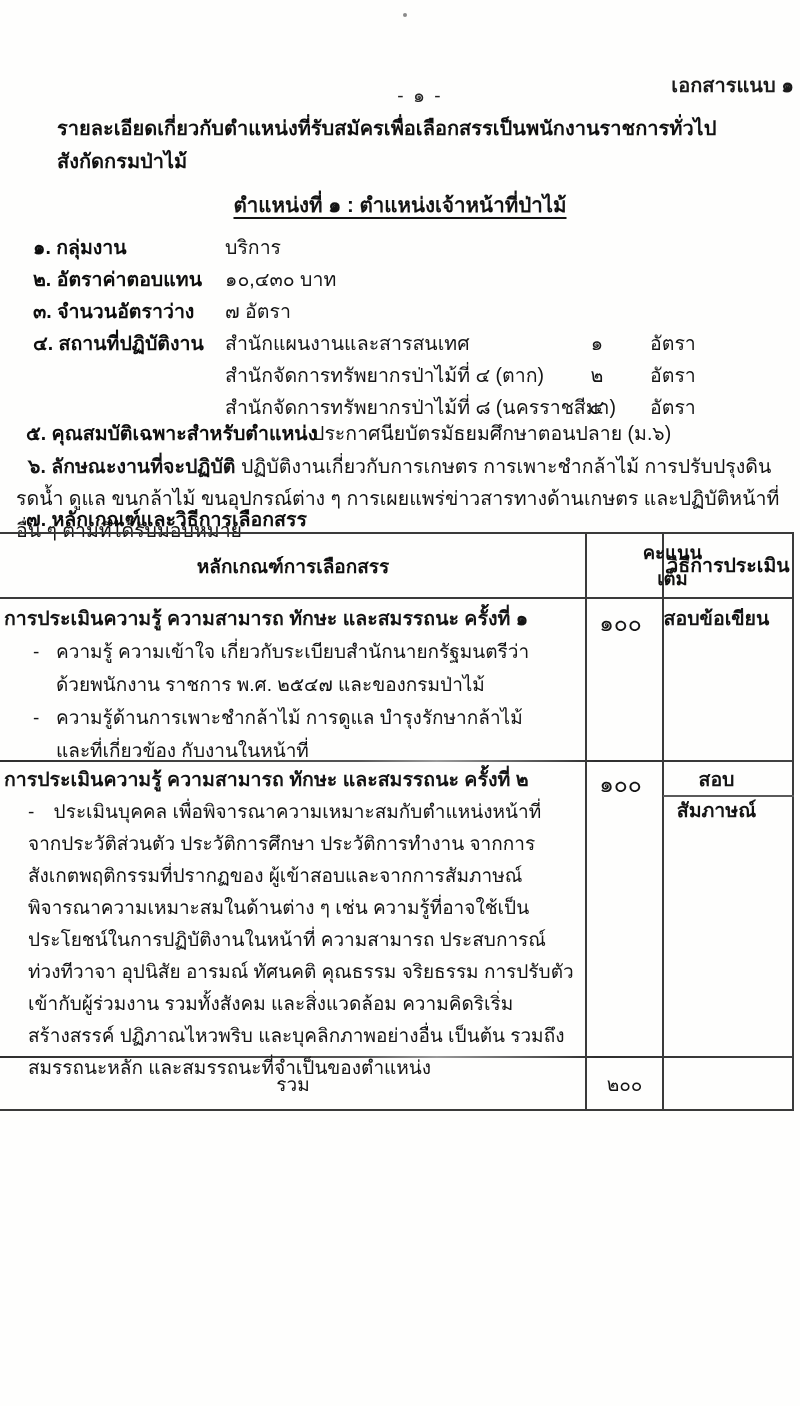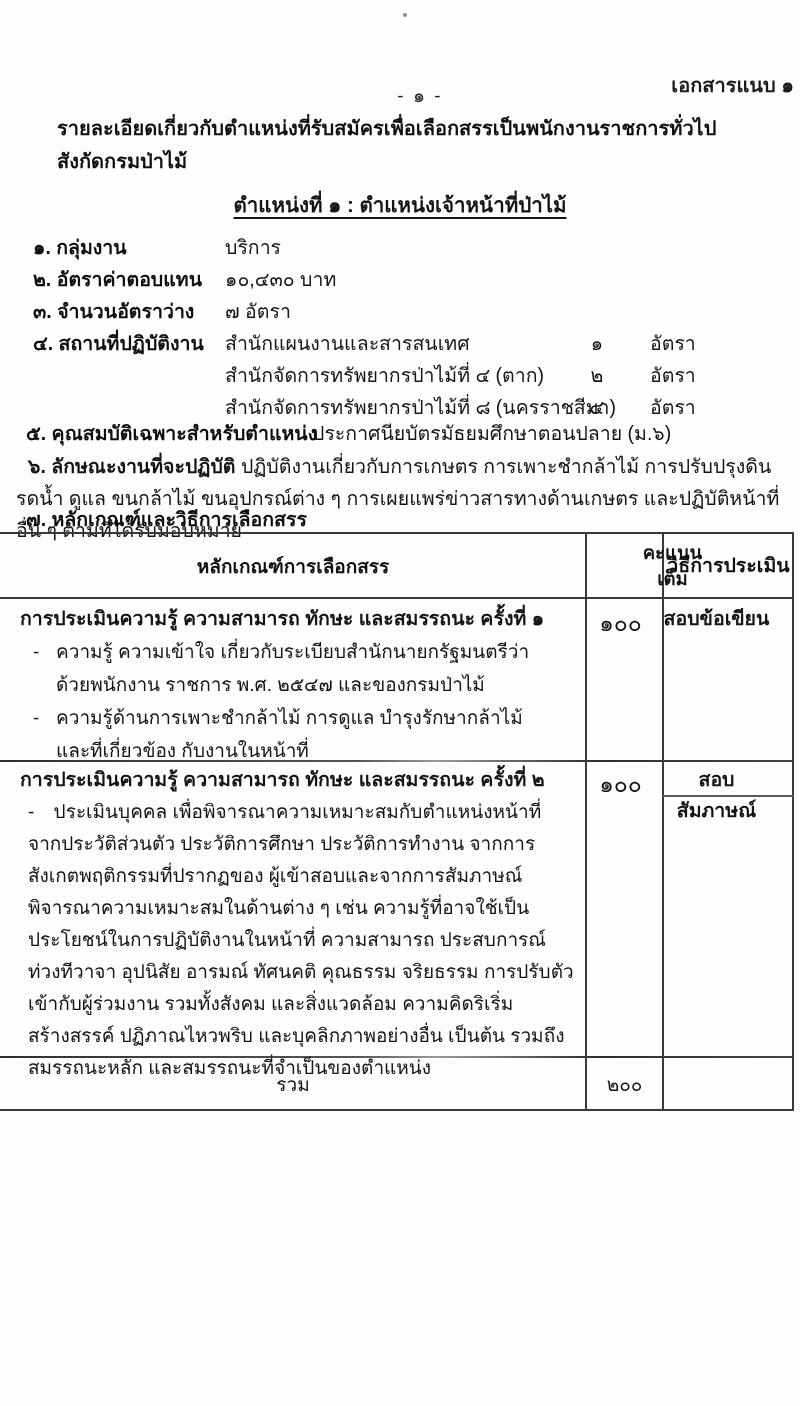--- a/index.html
+++ b/index.html
@@ -34,21 +34,21 @@
 
   
   .criteria-table{position:absolute;left:0;top:532px;width:796px;height:579px;font-size:19px;}
   .hline{position:absolute;left:0;width:794px;height:2px;background:#3a3a3a;}
   .hline.faded{background:linear-gradient(90deg,#2e2e2e 0%,#555 45%,#9a9a9a 55%,#2e2e2e 75%,#444 100%);}
   .vline{position:absolute;top:0;width:2px;height:579px;background:#3a3a3a;}
   .th-cell{position:absolute;top:2px;height:63px;display:flex;align-items:center;justify-content:center;font-weight:700;color:#101010;}
   .th-criteria{left:0;width:586px;}
   .th-score{left:586px;width:77px;flex-direction:column;line-height:26px;font-size:18.5px;padding-left:48px;}
   .th-method{left:663px;width:131px;font-size:19.5px;}
-  .row-title{position:absolute;left:20px;width:576px;font-weight:700;font-size:19.5px;white-space:nowrap;}
+  .row-title{position:absolute;left:4px;width:576px;font-weight:700;font-size:19.5px;white-space:nowrap;}
   .score-cell{position:absolute;left:586px;width:69px;text-align:center;font-size:23px;}
   .method-cell{position:absolute;left:663px;width:107px;text-align:center;font-weight:700;font-size:19.5px;}
   .bullets1{position:absolute;left:28px;top:103px;width:516px;line-height:33px;}
   .bullet{position:relative;padding-left:28px;margin:0 0 0 0;white-space:normal;}
   .bullet .dash{position:absolute;left:5px;}
   .bullet2{position:absolute;left:28px;top:264px;width:548px;line-height:32px;white-space:normal;}
   .bullet2 .dash{padding-right:14px;}
   .method-underline{position:absolute;left:663px;top:263px;width:131px;height:1.5px;background:#5a5a5a;}
   .total-label{position:absolute;left:0;top:526px;width:586px;height:51px;display:flex;align-items:center;justify-content:center;}
   .total-score{position:absolute;left:586px;top:526px;width:77px;height:51px;display:flex;align-items:center;justify-content:center;border-radius:13px;}

